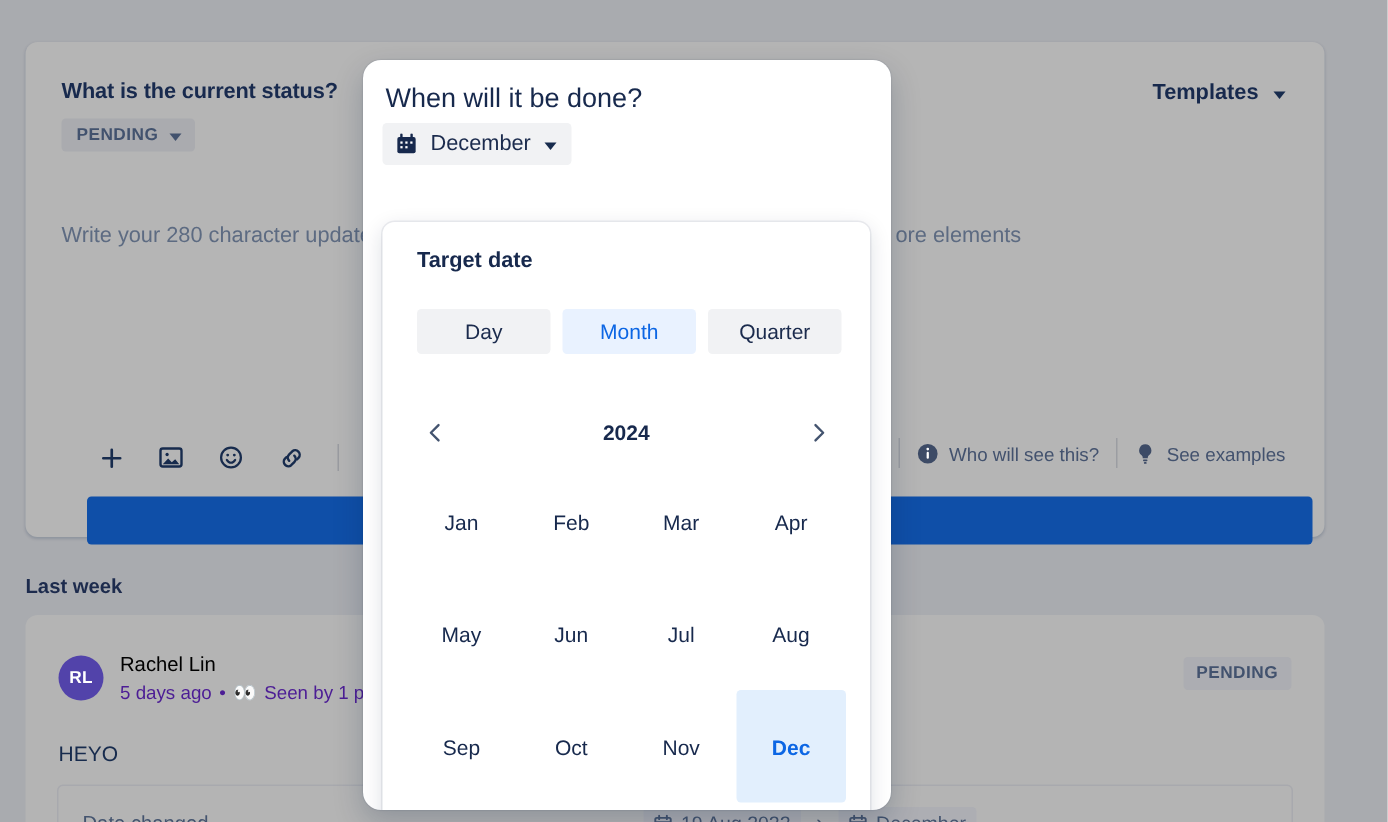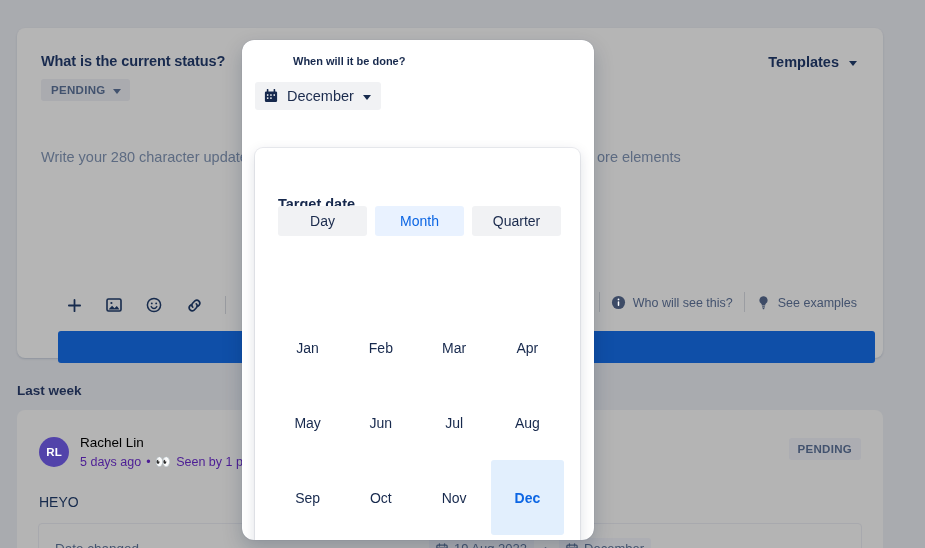--- a/index.html
+++ b/index.html
@@ -255,24 +255,23 @@
     height: 500px;
     background: #ffffff;
     border-radius: 12px;
     box-shadow: 0 8px 20px rgba(9, 30, 66, 0.22),
                 0 0 1px rgba(9, 30, 66, 0.3);
     overflow: hidden;
   }
   .due-popup-title {
     position: absolute;
     left: 15px; top: 15px;
-    font-size: 11px;
-    font-weight: bold;
+    font-size: 18px;
+    font-weight: normal;
     color: #17294d;
-    margin-left: 36px;
   }
   .month-trigger {
     position: absolute;
     left: 13px; top: 42px;
     display: flex; align-items: center; gap: 9px;
     background: #f1f2f4;
     border-radius: 3px;
     padding: 6px 10px 6px 9px;
     cursor: pointer;
   }
@@ -292,21 +291,20 @@
     border-radius: 8px;
     box-shadow: 0 4px 14px rgba(9, 30, 66, 0.14),
                 0 0 0 1px rgba(9, 30, 66, 0.07);
   }
   .picker-title {
     position: absolute;
     left: 23px; top: 18px;
     font-size: 14.5px;
     font-weight: bold;
     color: #17294d;
-    margin-top: 30px;
   }
   .seg-group {
     position: absolute;
     left: 23px; top: 58px;
     display: flex;
     gap: 8px;
   }
   .seg {
     width: 89px; height: 30px;
     border-radius: 3px;
@@ -511,20 +509,33 @@
 
   <div class="picker">
     <div class="picker-title">Target date</div>
 
     <div class="seg-group">
       <button class="seg">Day</button>
       <button class="seg active">Month</button>
       <button class="seg">Quarter</button>
     </div>
 
+    <div class="year-nav">
+      <span class="year-arrow">
+        <svg width="13" height="13" viewBox="0 0 14 14">
+          <path d="M9 1.5L3.5 7 9 12.5" fill="none" stroke="#44546f" stroke-width="1.7" stroke-linecap="round" stroke-linejoin="round"></path>
+        </svg>
+      </span>
+      <span class="year-label">2024</span>
+      <span class="year-arrow">
+        <svg width="13" height="13" viewBox="0 0 14 14">
+          <path d="M5 1.5L10.5 7 5 12.5" fill="none" stroke="#44546f" stroke-width="1.7" stroke-linecap="round" stroke-linejoin="round"></path>
+        </svg>
+      </span>
+    </div>
 
     <div class="month-grid">
       <div class="month-cell">Jan</div>
       <div class="month-cell">Feb</div>
       <div class="month-cell">Mar</div>
       <div class="month-cell">Apr</div>
       <div class="month-cell">May</div>
       <div class="month-cell">Jun</div>
       <div class="month-cell">Jul</div>
       <div class="month-cell">Aug</div>

